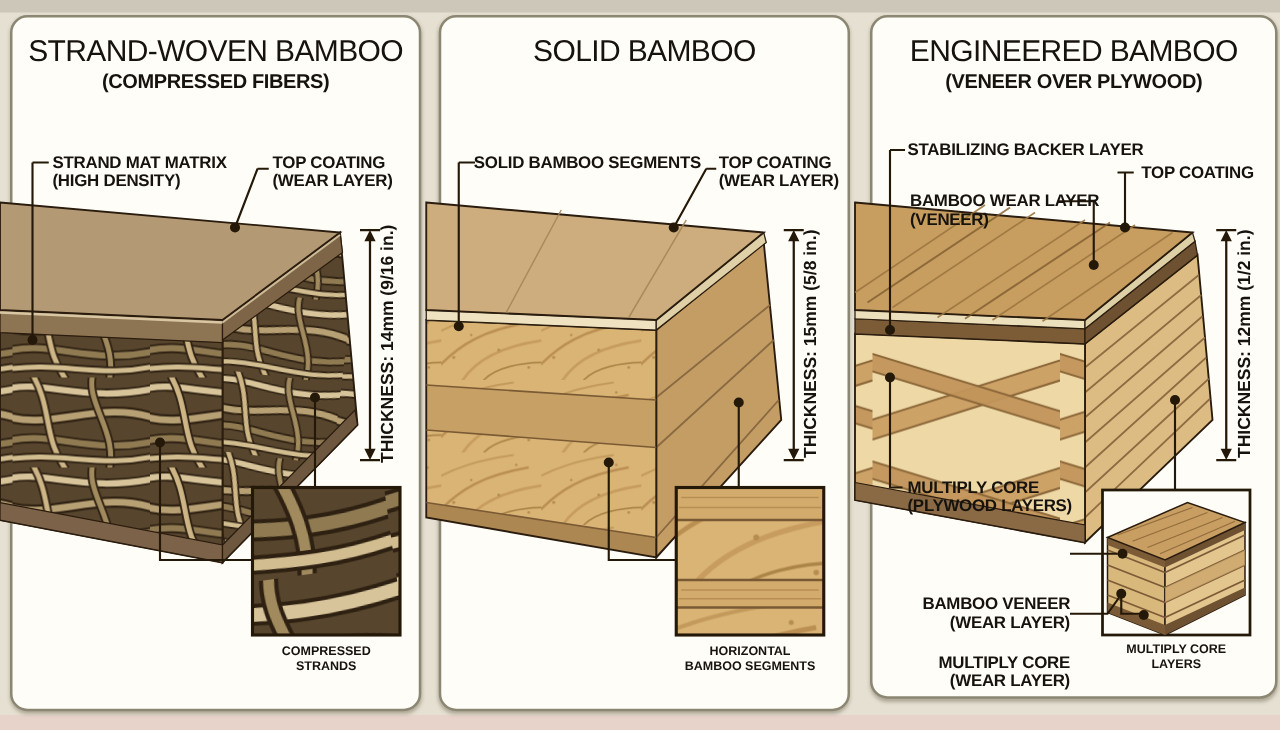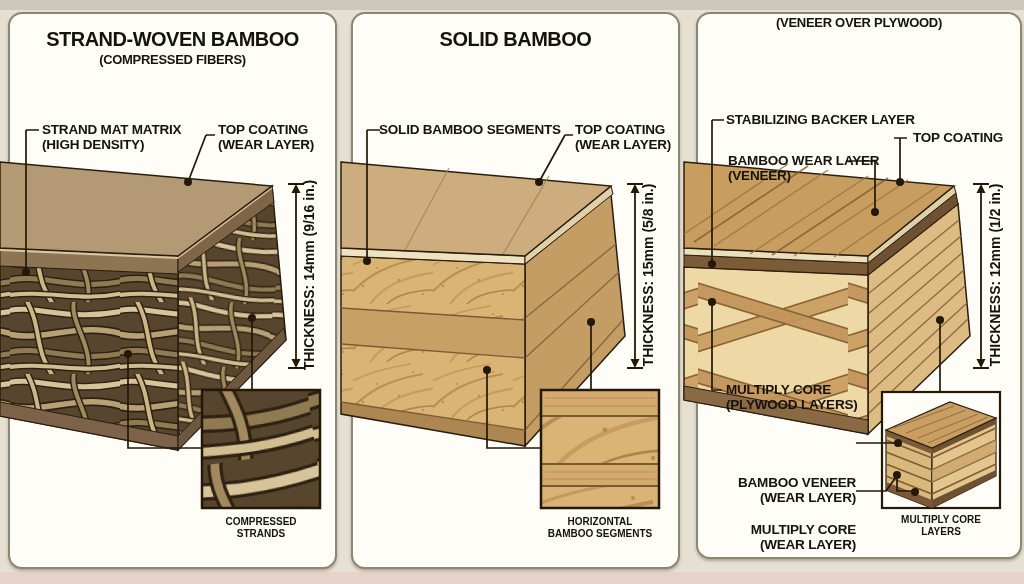--- a/index.html
+++ b/index.html
@@ -12,22 +12,22 @@
   .band-top{position:absolute;left:0;top:0;width:1024px;height:10px;background:#ccc7b8;}
   .band-bottom{position:absolute;left:0;top:572px;width:1024px;height:12px;background:#e7d3ca;}
   .panel{
     position:absolute;top:12px;background:#fffdf7;
     border:2px solid #8b8773;border-radius:14px;
     box-shadow:0 2px 3px rgba(110,100,80,.45);
   }
   .panel-1{left:8px;width:325px;height:553px;}
   .panel-2{left:351px;width:325px;height:553px;}
   .panel-3{left:696px;width:322px;height:543px;}
-  .panel h1{font-size:20px;font-weight:700;letter-spacing:-.5px;text-align:center;margin:14px 2px 1px;}
-  .panel h2{font-size:13px;font-weight:700;letter-spacing:-.3px;text-align:center;margin:1px 0 0;}
+  .panel h1{font-size:24px;font-weight:400;letter-spacing:-.5px;text-align:center;margin:14px 2px 1px;}
+  .panel h2{font-size:16px;font-weight:700;letter-spacing:-.3px;text-align:center;margin:1px 0 0;}
   .lbl{position:absolute;font-weight:700;font-size:13.5px;line-height:1.12;letter-spacing:-.2px;white-space:nowrap;z-index:3;}
   .lbl span{display:block;}
   .lbl.r{text-align:right;margin-top:40px;}
   .thick{position:absolute;width:220px;height:20px;font-weight:700;font-size:14px;text-align:center;
          transform:rotate(-90deg);white-space:nowrap;z-index:3;}
   .cap{position:absolute;font-weight:700;font-size:10px;line-height:1.16;text-align:center;white-space:nowrap;z-index:3;}
   .cap span{display:block;}
   .illus{position:absolute;left:0;top:0;overflow:visible;z-index:2;}
   svg{display:block;}
 </style>
@@ -205,20 +205,21 @@
       <rect x="188" y="450" width="118" height="22" fill="#d2ab6d"></rect>
       <path d="M192,458 H302 M190,465 H304" stroke="#b98e54" stroke-width="1.2" fill="none"></path>
       <rect x="188" y="472" width="118" height="22" fill="url(#s2-nb)"></rect>
       <path d="M188,402 H306 M188,450 H306 M188,472 H306" stroke="#7a5a34" stroke-width="2" fill="none"></path>
       <rect x="188" y="376" width="118" height="118" fill="none" stroke="#241808" stroke-width="2.5"></rect>
     </g>
   </svg>
 </section>
 
 <section class="panel panel-3">
+  <h1>ENGINEERED BAMBOO</h1>
   <h2>(VENEER OVER PLYWOOD)</h2>
 
   <div class="lbl" style="left:30px;top:139px;">
     <span>BAMBOO WEAR LAYER</span>
     <span>(VENEER)</span>
   </div>
   <div class="lbl" style="left:28px;top:98px;">
     <span>STABILIZING BACKER LAYER</span>
   </div>
   <div class="lbl" style="left:215px;top:116px;">

